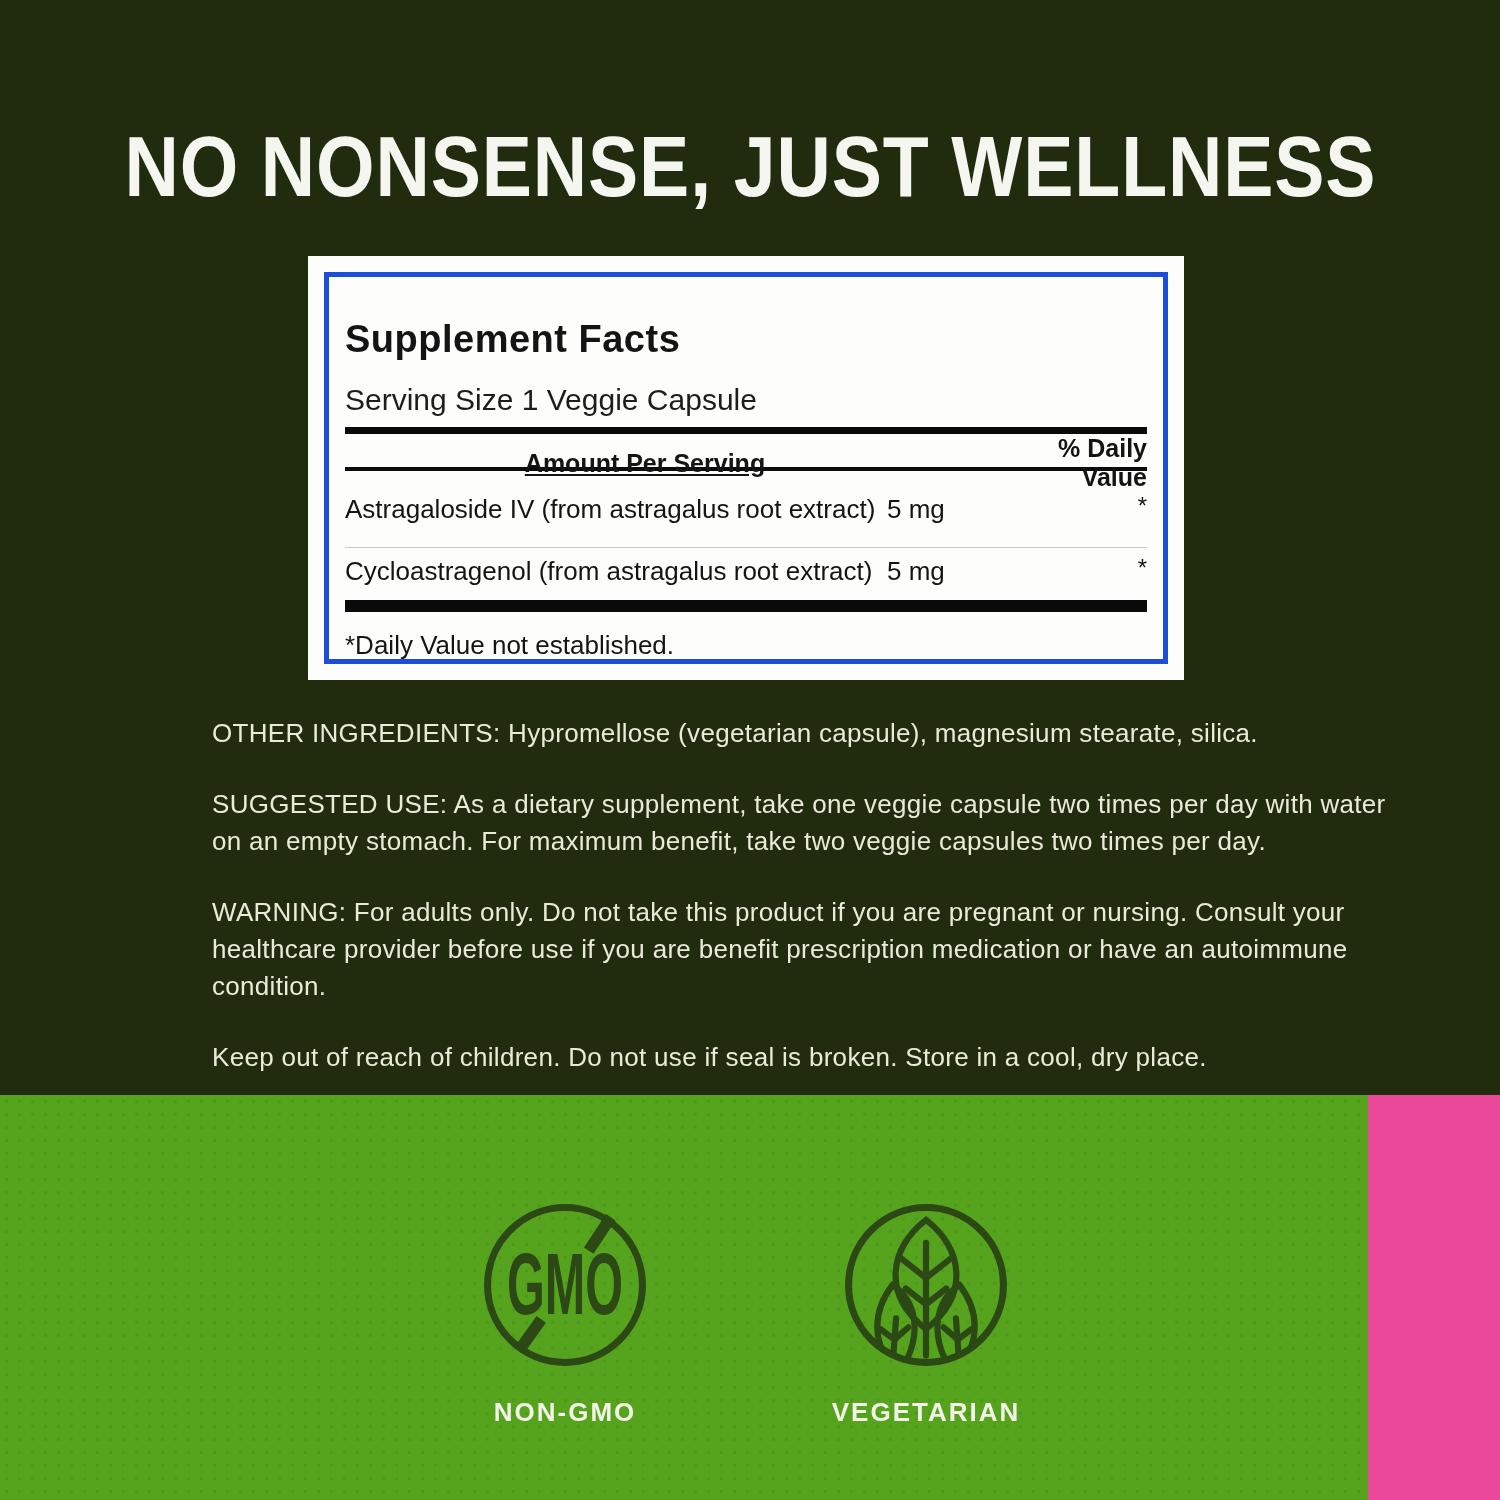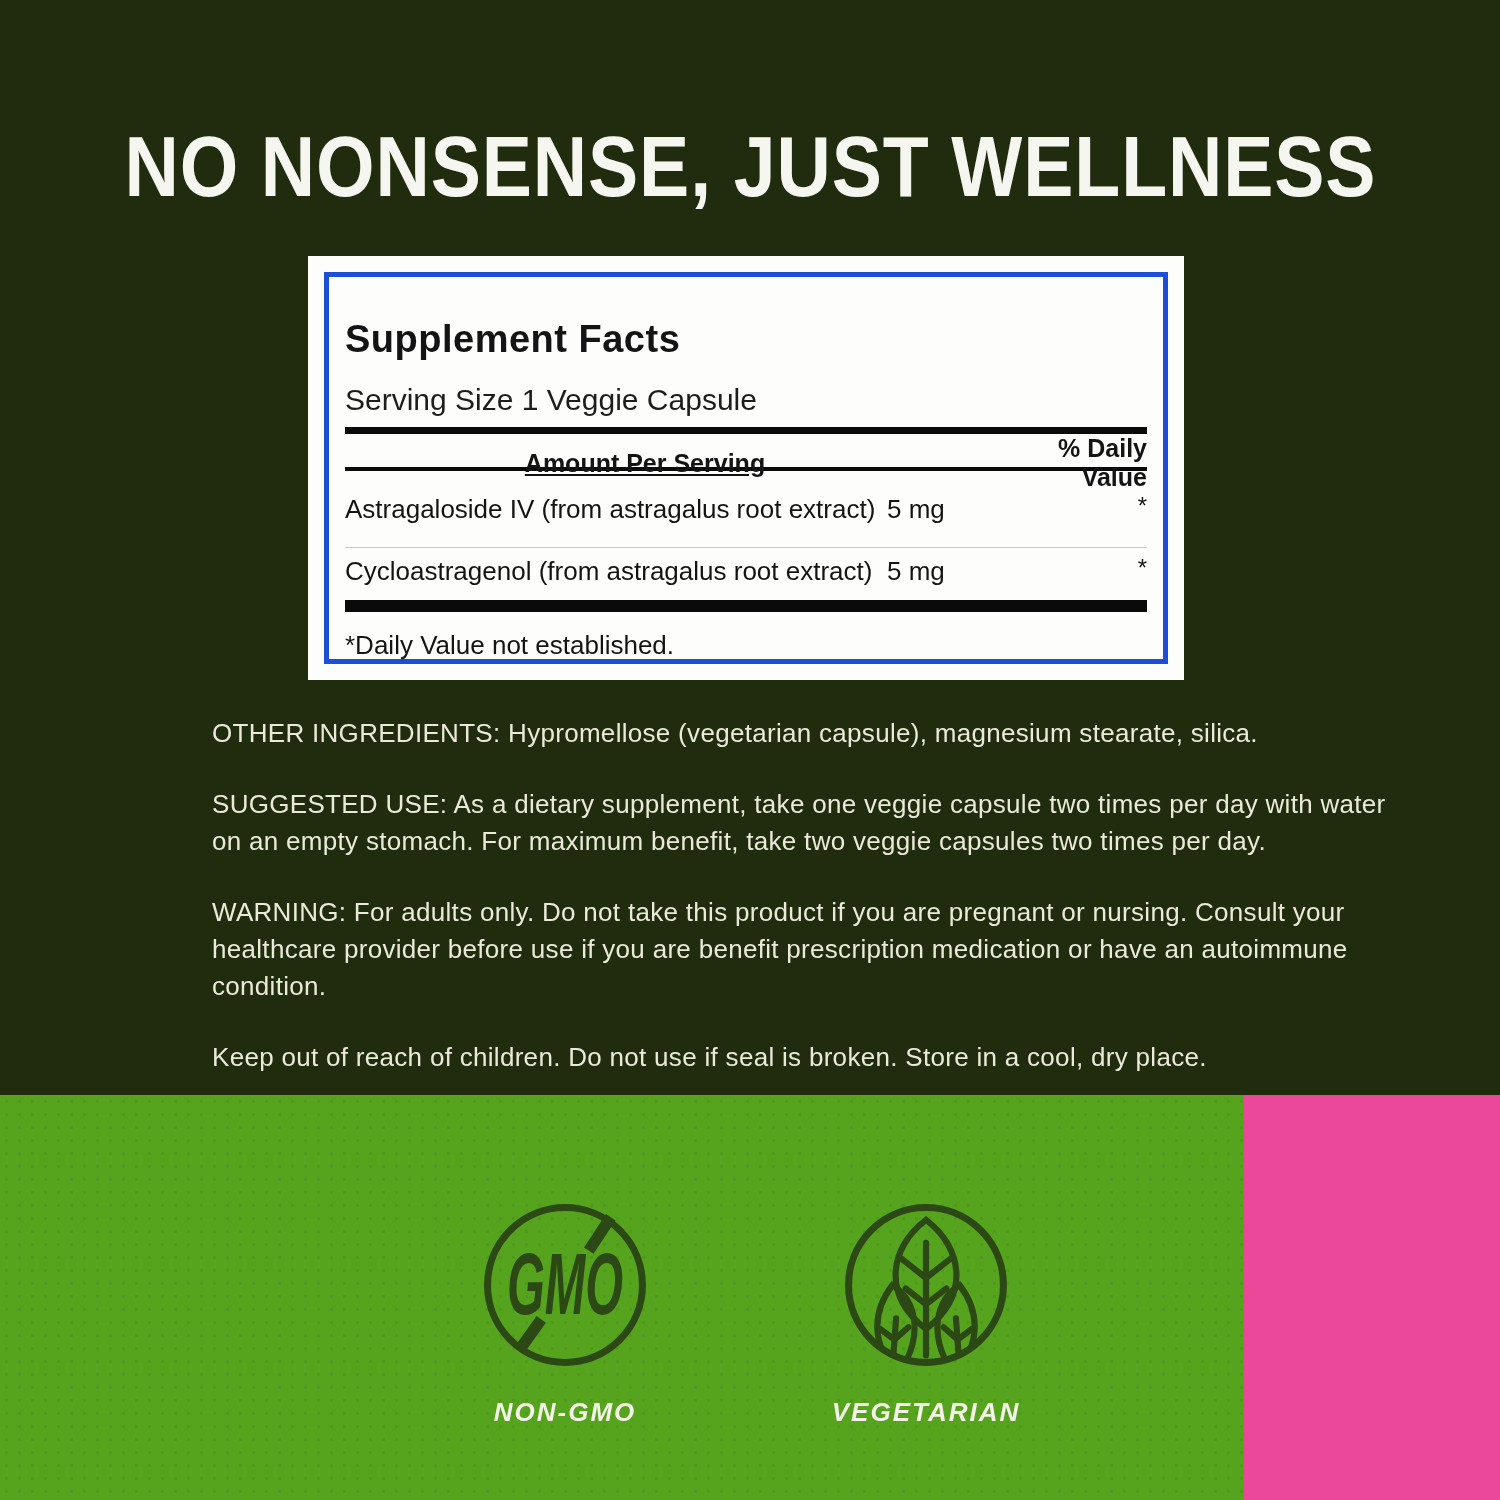--- a/index.html
+++ b/index.html
@@ -40,25 +40,24 @@
   .nutrient-dv{text-align:right;font-size:24px;line-height:20px;padding-top:2px;}
   .facts-footnote{margin:18px 0 0;font-size:26px;line-height:30px;}
   
   .info-paragraphs{
     position:absolute;left:166px;top:715px;width:1210px;
     color:#e9ebd8;font-size:26px;line-height:37px;letter-spacing:.3px;margin-left:46px;
   }
   .info-paragraphs p{margin:0 0 34px 0;}
   
   .section-bright{
-    position:absolute;left:0;top:1095px;width:1244px;height:405px;
+    position:absolute;left:0;top:1095px;width:1368px;height:405px;
     background-color:#56a41e;
     background-image:radial-gradient(rgba(20,60,8,.10) 1.6px,transparent 1.8px);
     background-size:13px 13px;
-    font-style:italic;
   }
   .badge{position:absolute;width:250px;text-align:center;}
   .badge-icon{display:block;margin:0 auto;}
   .badge-non-gmo{left:440px;top:102px;}
   .badge-vegetarian{left:801px;top:102px;}
   .badge-label{
     display:block;margin-top:24px;font-size:26px;font-weight:bold;
     color:#f3f3e7;letter-spacing:2px;white-space:nowrap;
   }
 </style>

